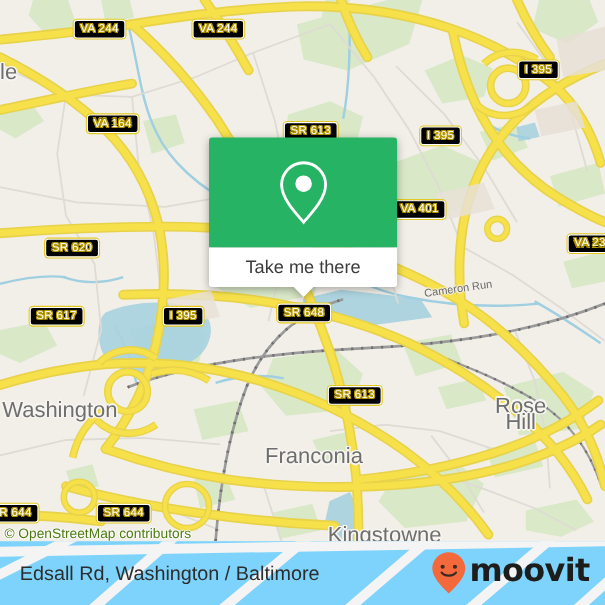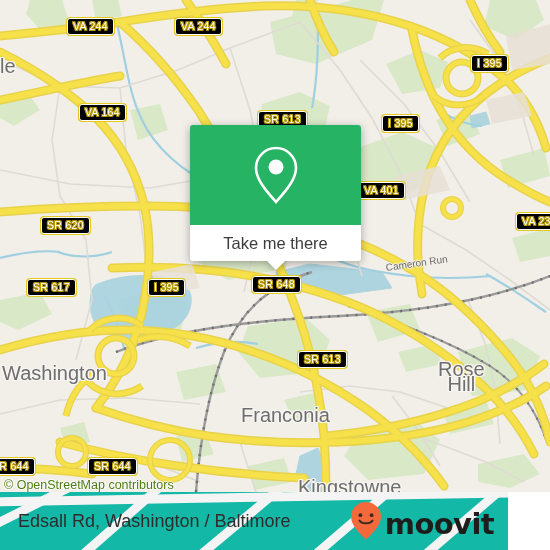--- a/index.html
+++ b/index.html
@@ -84,33 +84,33 @@
   #callout-tail{
     position:absolute;left:50%;margin-left:-9px;top:136px;
     width:0;height:0;
     border-left:9px solid transparent;
     border-right:9px solid transparent;
     border-top:9px solid #ffffff;
   }
 
   
   #footer{
-    position:absolute;left:0;top:492px;width:508px;height:58px;
-    background:#14b8a6;overflow:hidden;
+    position:absolute;left:0;top:492px;width:550px;height:58px;
+    background:#7dd3fc;overflow:hidden;
   }
   #footer-wm{position:absolute;left:0;top:-30px;opacity:1;}
   #footer-inner{
     position:relative;height:58px;
     display:flex;align-items:center;justify-content:space-between;
     padding:0 14px 0 18px;box-sizing:border-box;
   }
   #footer-title{
     color:#2d2d2d;font-size:18px;white-space:nowrap;
   }
-  #logo{display:flex;align-items:flex-end;}
+  #logo{display:flex;align-items:flex-start;}
   #logo-word{
     color:#1d1d1b;font-size:29px;font-weight:bold;
     letter-spacing:-0.6px;margin-left:2px;
     font-family:"DejaVu Sans",sans-serif;
   }
 </style>
 </head>
 <body>
 
 <div id="app">
@@ -299,21 +299,21 @@
 
     <div class="place" style="left:0px;top:55px;">
       <span>le</span>
     </div>
     <div class="place" style="left:2px;top:362px;">
       <span>Washington</span>
     </div>
     <div class="place" style="left:241px;top:404px;">
       <span>Franconia</span>
     </div>
-    <div class="place two-line" style="left:438px;top:362px;">
+    <div class="place two-line" style="left:450px;top:362px;">
       <div>Rose</div>
       <div>Hill</div>
     </div>
     <div class="place" style="left:298px;top:476px;text-align:right;">
       <span>Kingstowne</span>
     </div>
 
     <div class="water-label" style="left:385px;top:262px;transform:rotate(-8deg);">Cameron Run</div>
 
     <div class="shield" style="left:67px;top:18px;">VA 244</div>

